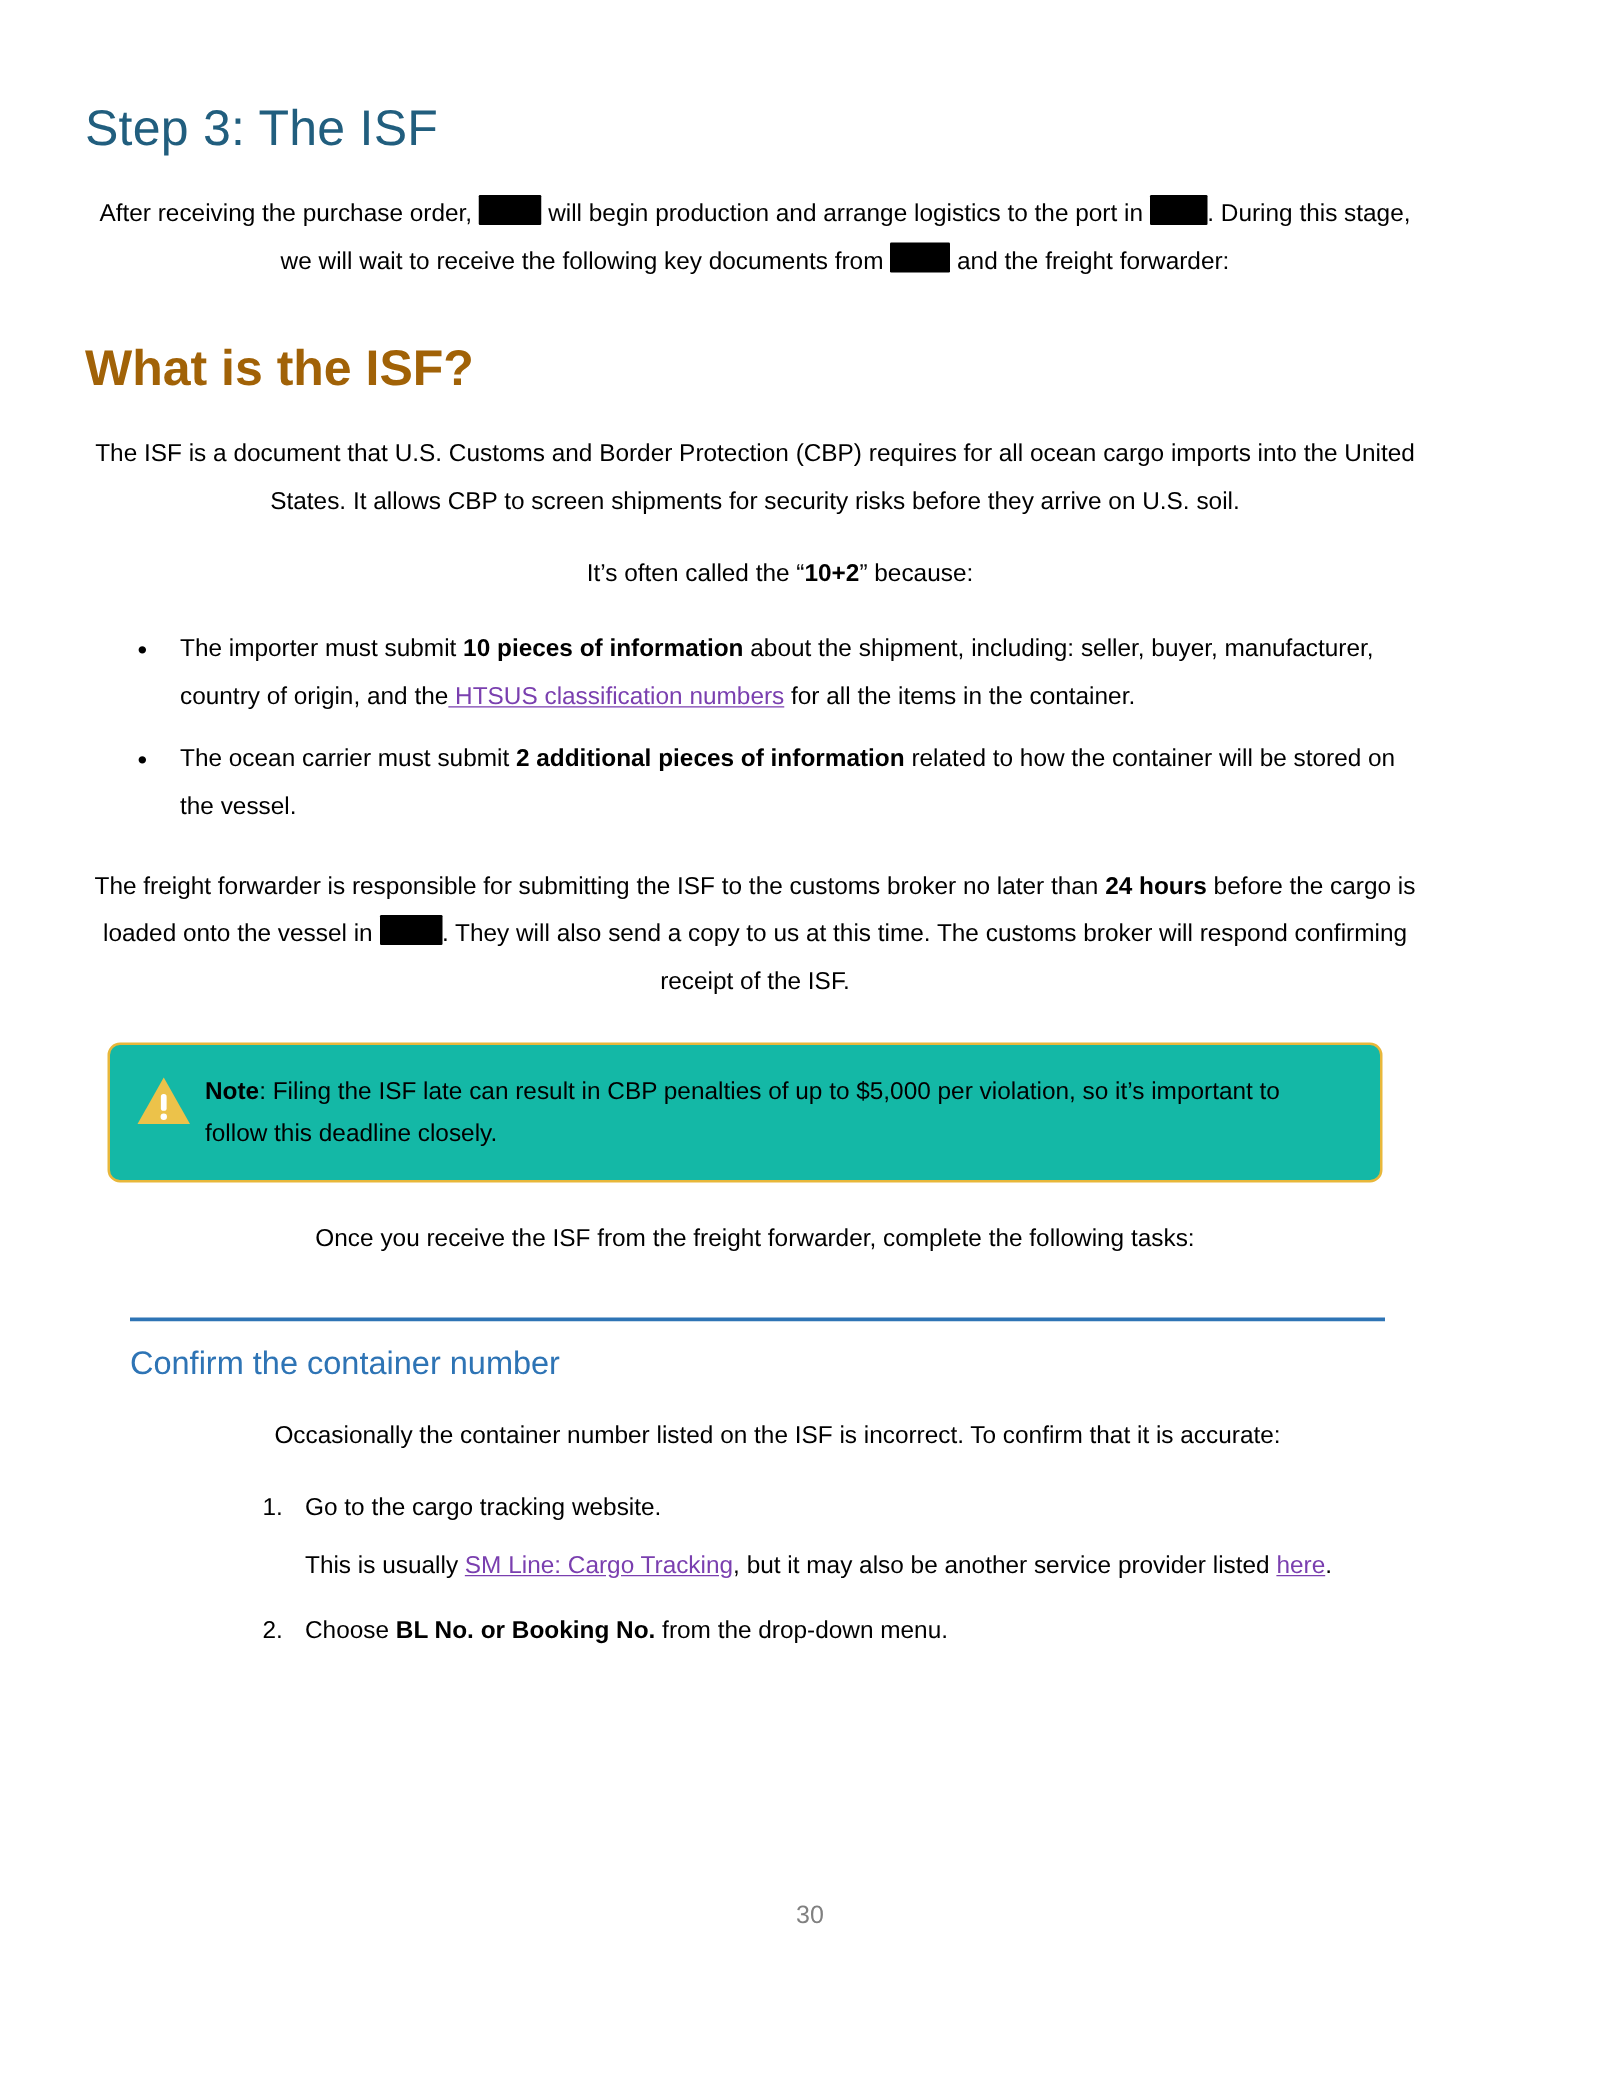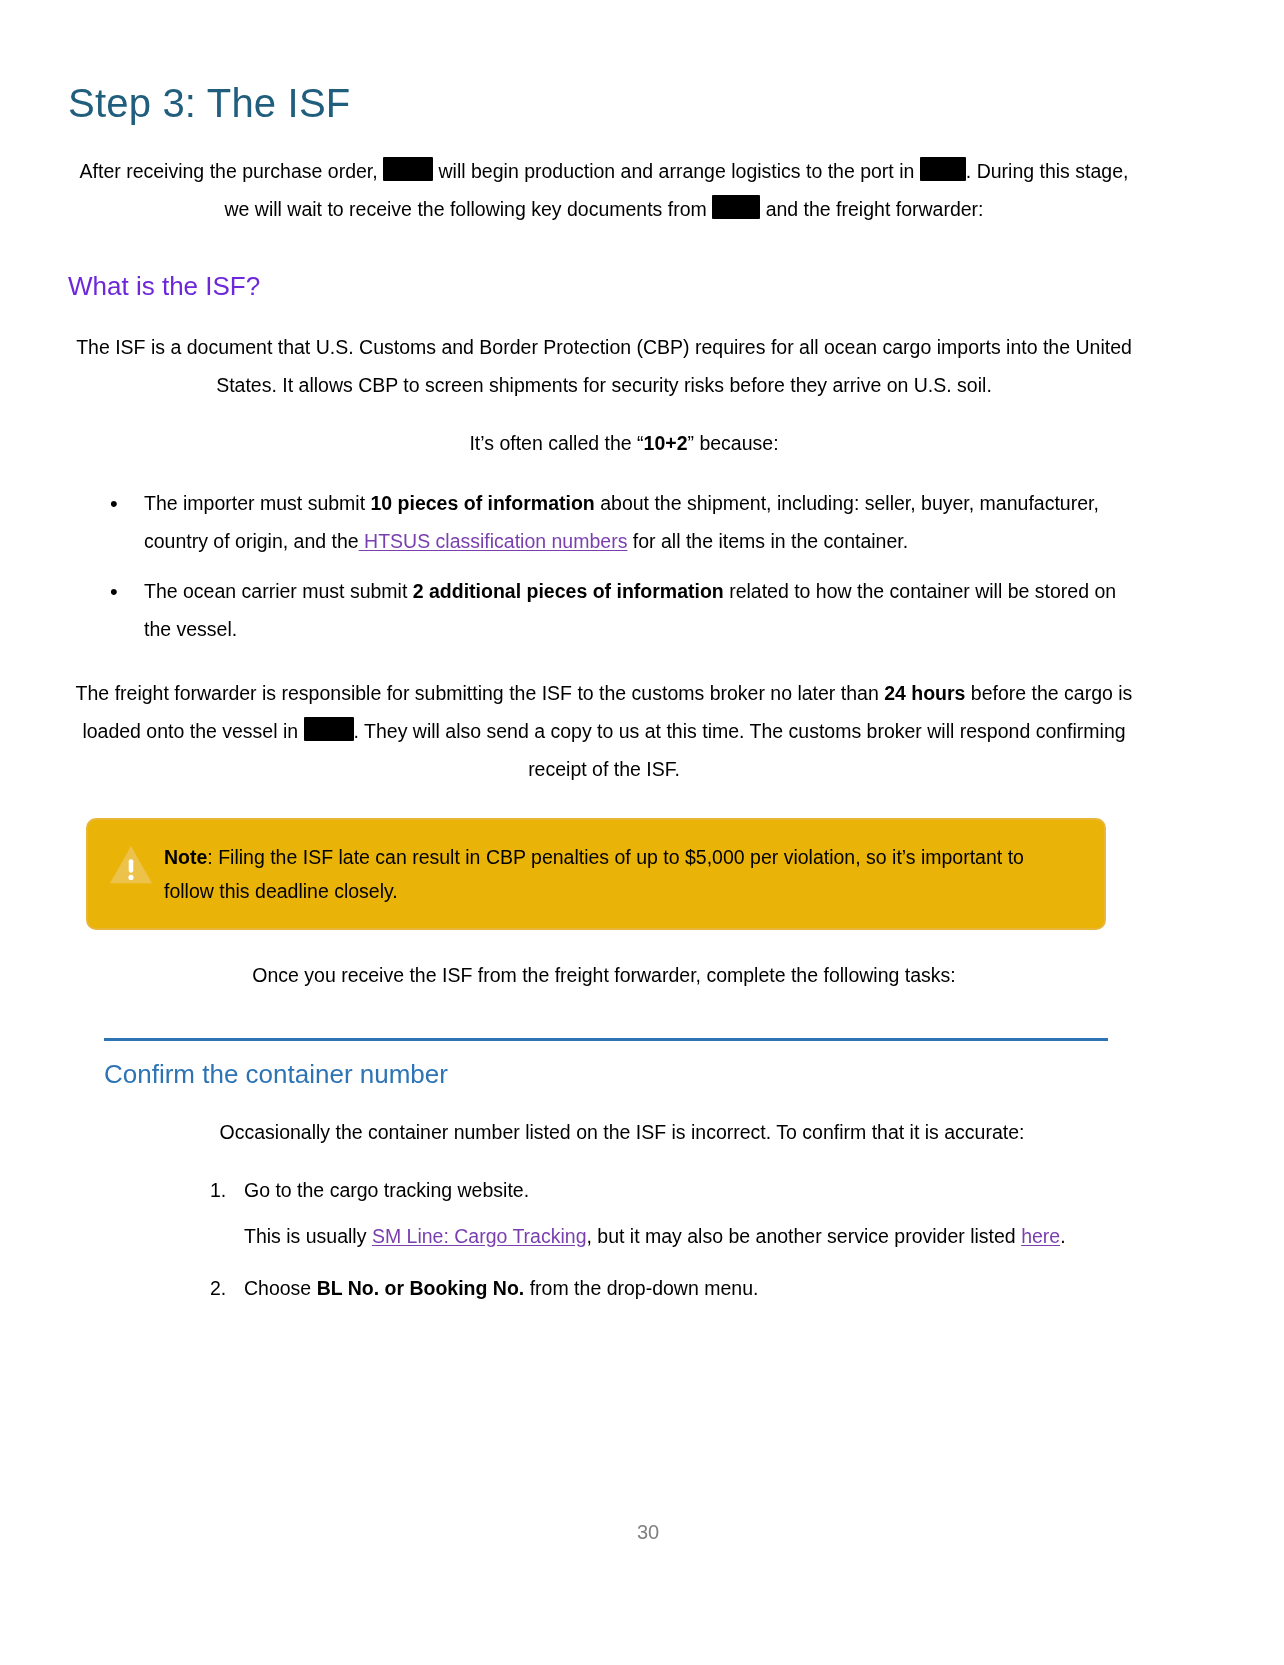--- a/index.html
+++ b/index.html
@@ -27,23 +27,23 @@
 
   h1.doc-title {
     font-size: 40px;
     font-weight: 400;
     color: #215E7E;
     letter-spacing: 0.2px;
     margin: 18px 0 0 0;
     line-height: 1.15;
   }
   h2.doc-h2 {
-    font-size: 26px;
-    font-weight: 400;
-    color: #6d28d9;
+    font-size: 40px;
+    font-weight: 700;
+    color: #a16207;
     margin: 44px 0 0 0;
     line-height: 1.15;
   }
   h3.doc-h3 {
     font-size: 26px;
     font-weight: 400;
     color: #2E74B5;
     margin: 18px 0 0 36px;
     line-height: 1.2;
   }
@@ -122,21 +122,21 @@
     border-radius: 1px;
   }
   .redact.w1 { width: 50px; }
   .redact.w2 { width: 46px; }
   .redact.w3 { width: 48px; }
   .redact.w4 { width: 50px; }
 
   .note-box {
     margin: 30px 0 0 18px;
     border: 2px solid #E8B73A;
-    background: #eab308;
+    background: #14b8a6;
     border-radius: 10px;
     padding: 20px 26px 20px 20px;
     display: flex;
     align-items: flex-start;
     width: 1020px;
     box-sizing: border-box;
   }
   .note-icon {
     flex: 0 0 auto;
     width: 48px;

